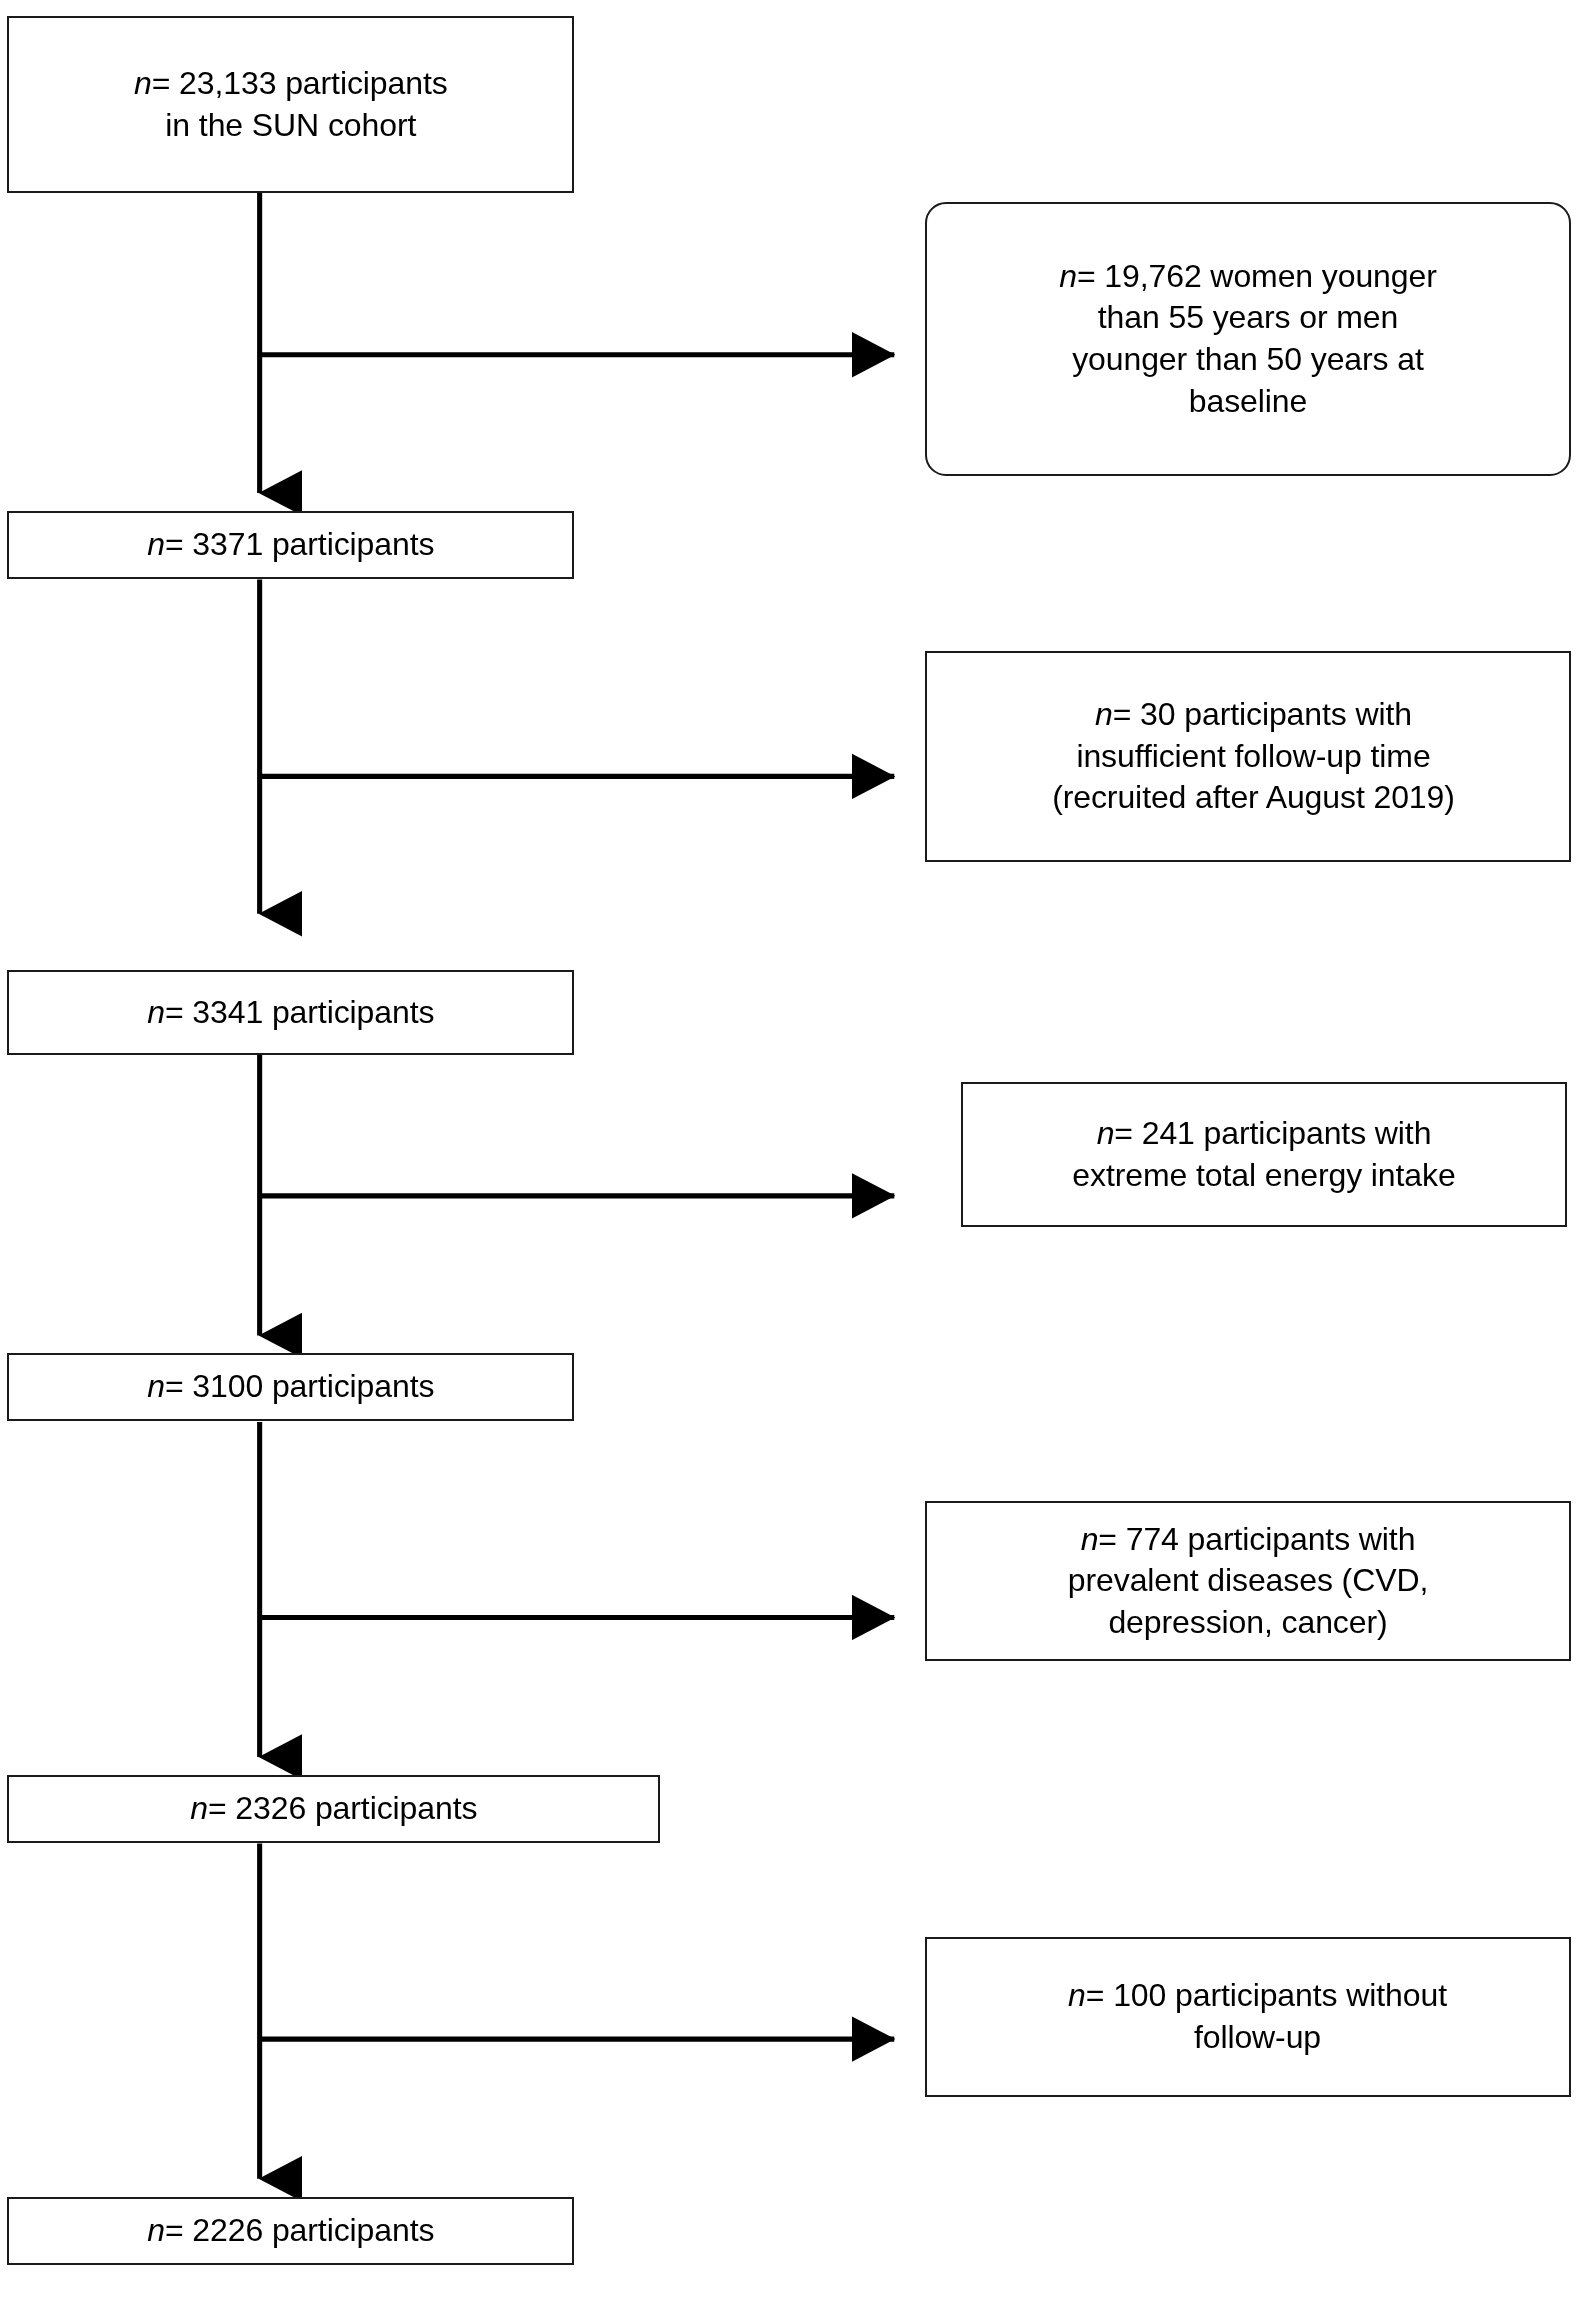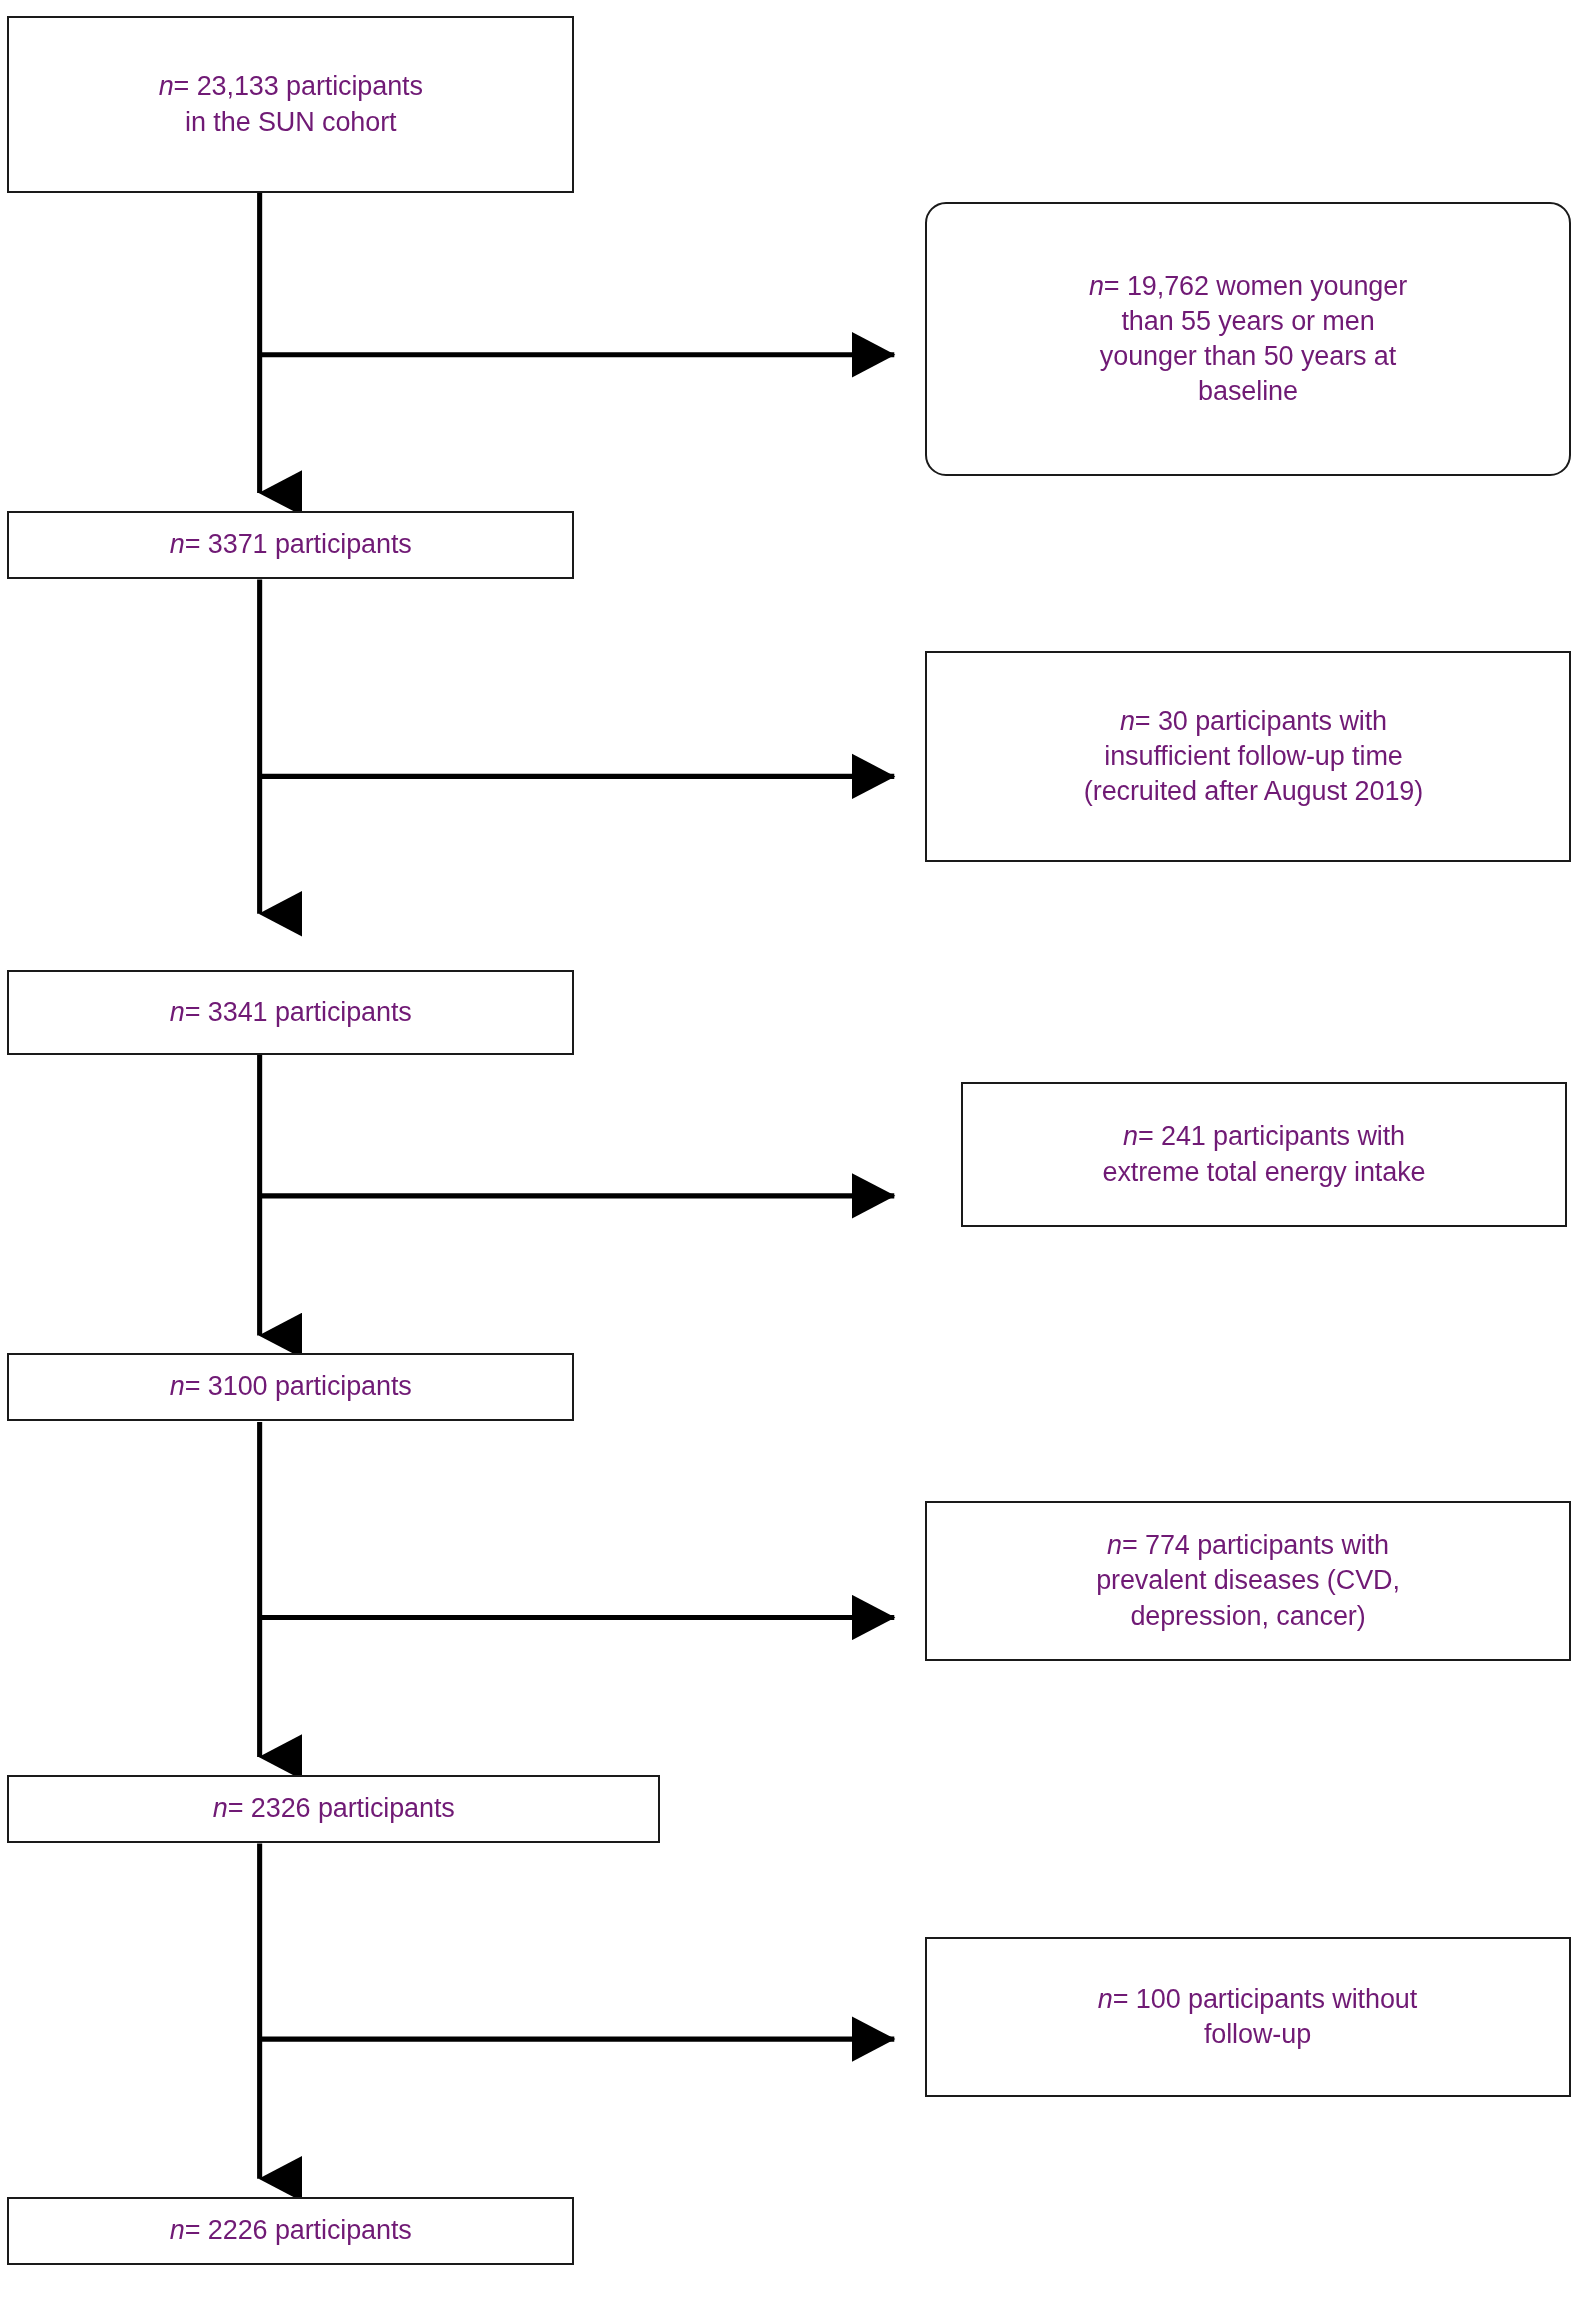--- a/index.html
+++ b/index.html
@@ -31,23 +31,23 @@
     border: 2.9px solid #1a1a1a;
     background: #ffffff;
     display: flex;
     align-items: center;
     justify-content: center;
     text-align: center;
     padding: 2.9px 13px;
     z-index: 3;
   }
   .node-text {
-    font-size: 27px;
+    font-size: 32px;
     line-height: 1.30;
-    color: #701a75;
+    color: #000000;
     font-weight: 400;
     letter-spacing: -0.1px;
     white-space: pre-line;
   }
   .node-text .nvar {
     font-style: italic;
   }
   .main-box .node-text {
     text-align: center;
   }

